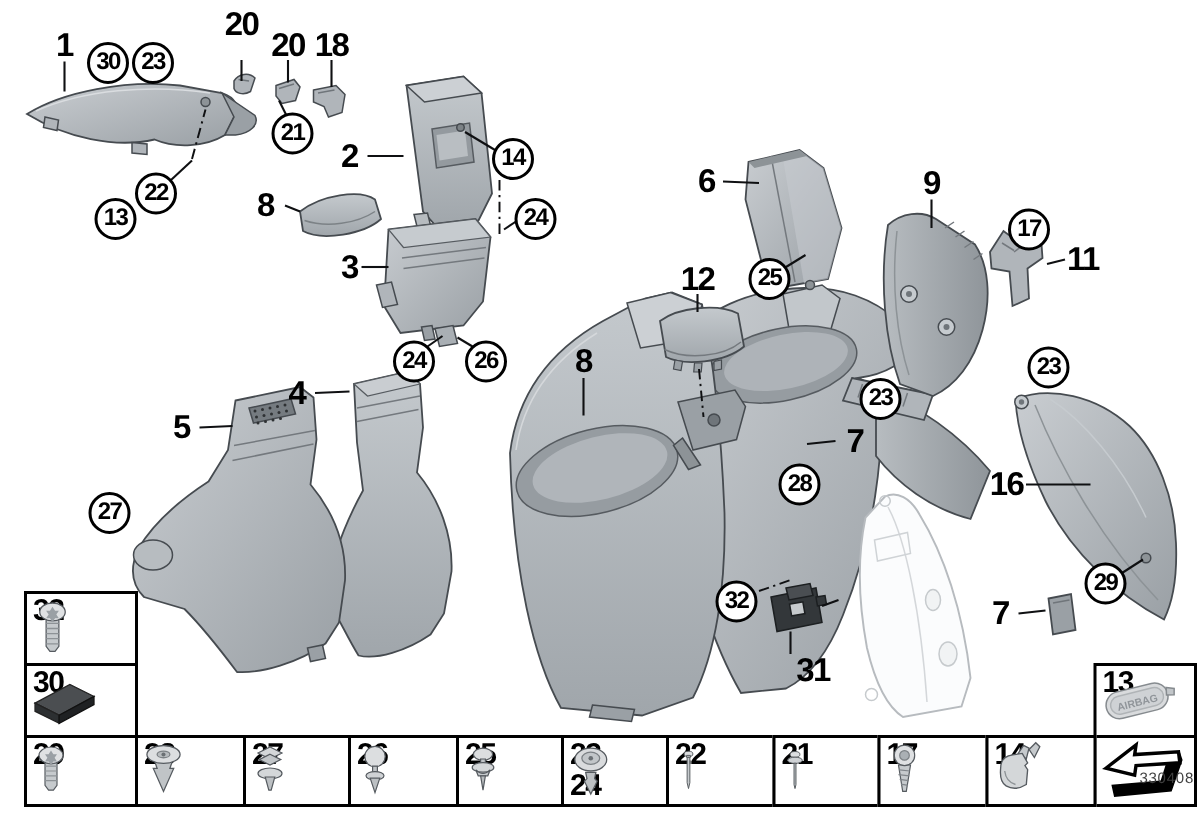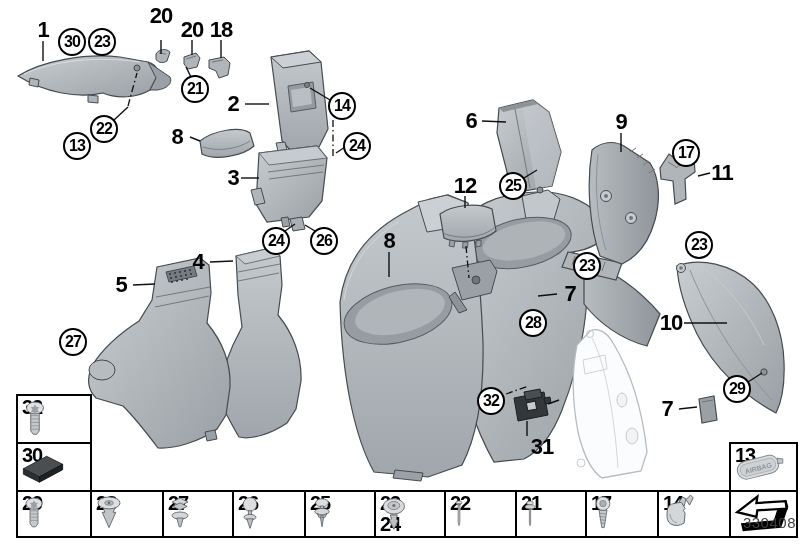--- a/index.html
+++ b/index.html
@@ -11,21 +11,21 @@
   .clbl{position:absolute;transform:translate(-50%,-50%);width:28px;height:28px;
         border:2.5px solid #000;border-radius:50%;background:#fff;display:flex;
         align-items:center;justify-content:center;font-weight:bold;font-size:16px;
         letter-spacing:-1px;color:#000;box-sizing:border-box;}
   .cell{position:absolute;border:2px solid #000;box-sizing:border-box;background:#fff;}
   .cell .num{position:absolute;left:4px;top:1px;font-weight:bold;font-size:20px;
              letter-spacing:-1px;line-height:21px;color:#000;}
   .cell .num span{display:block;}
   .cell .ic{position:absolute;right:3px;top:50%;transform:translateY(-50%);}
   .docnum{position:absolute;left:718px;top:514px;width:78px;text-align:right;
-          font-size:15px;color:#3f3f3f;letter-spacing:0.5px;}
+          font-size:10px;color:#3f3f3f;letter-spacing:0.5px;}
 </style>
 </head>
 <body>
 
 <div class="stage">
 
 <svg width="800" height="560" viewBox="0 0 800 560">
   <defs>
     <linearGradient id="gA" x1="0" y1="0" x2="1" y2="1">
       <stop offset="0" stop-color="#c9cdd1"></stop>
@@ -248,21 +248,21 @@
 <div class="lbl" style="left:177px;top:137px">8</div>
 <div class="lbl" style="left:233px;top:178px">3</div>
 <div class="lbl" style="left:198px;top:262px">4</div>
 <div class="lbl" style="left:121px;top:285px">5</div>
 <div class="lbl" style="left:389px;top:241px">8</div>
 <div class="lbl" style="left:465px;top:186px">12</div>
 <div class="lbl" style="left:471px;top:121px">6</div>
 <div class="lbl" style="left:621px;top:122px">9</div>
 <div class="lbl" style="left:722px;top:173px">11</div>
 <div class="lbl" style="left:570px;top:294px">7</div>
-<div class="lbl" style="left:671px;top:323px">10</div>
+<div class="lbl" style="left:671px;top:323px">16</div>
 <div class="lbl" style="left:667px;top:409px">7</div>
 <div class="lbl" style="left:542px;top:447px">31</div>
 
 <div class="clbl" style="left:72px;top:42px">30</div>
 <div class="clbl" style="left:102px;top:42px">23</div>
 <div class="clbl" style="left:195px;top:89px">21</div>
 <div class="clbl" style="left:104px;top:129px">22</div>
 <div class="clbl" style="left:77px;top:146px">13</div>
 <div class="clbl" style="left:342px;top:106px">14</div>
 <div class="clbl" style="left:357px;top:146px">24</div>

